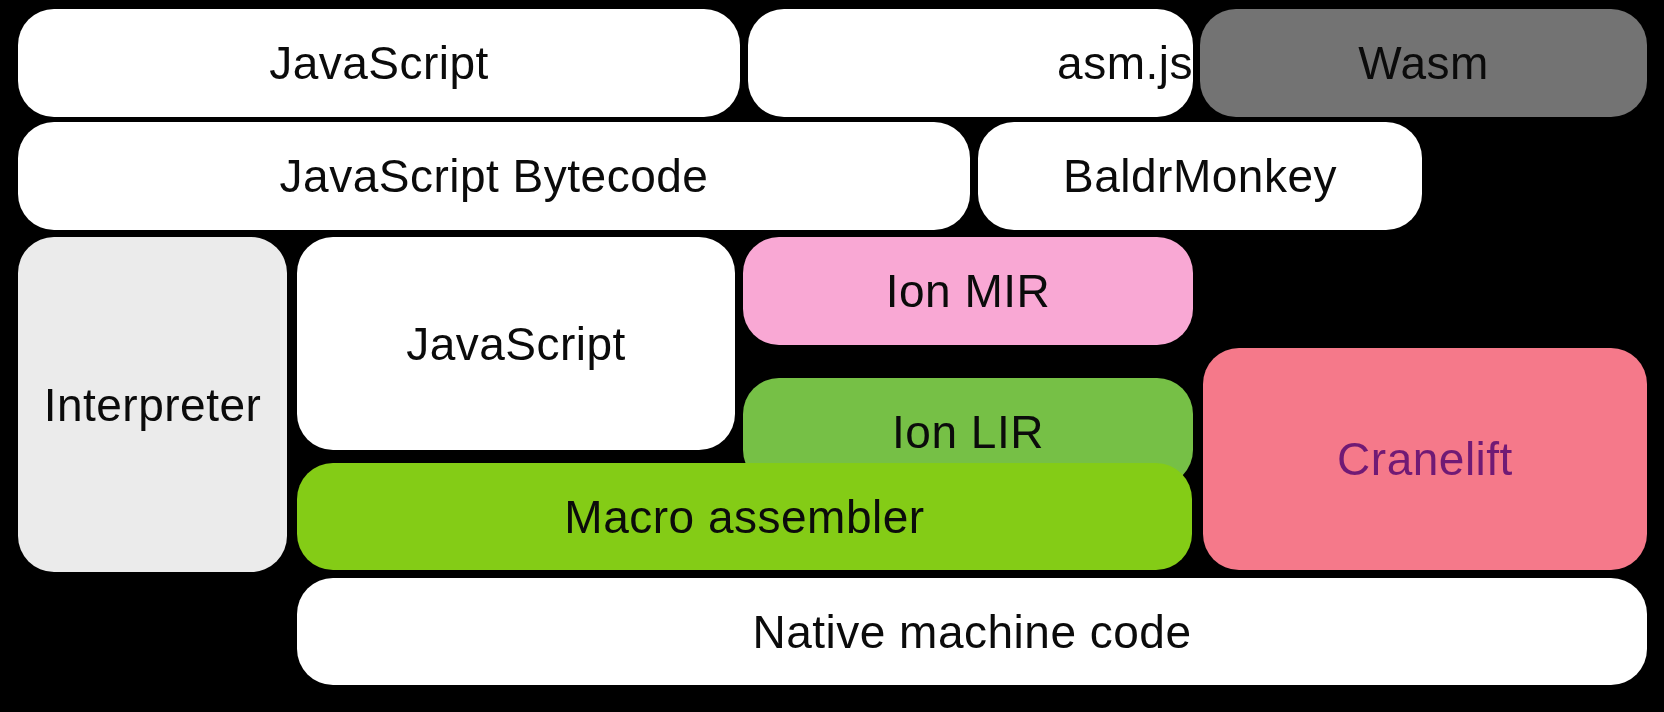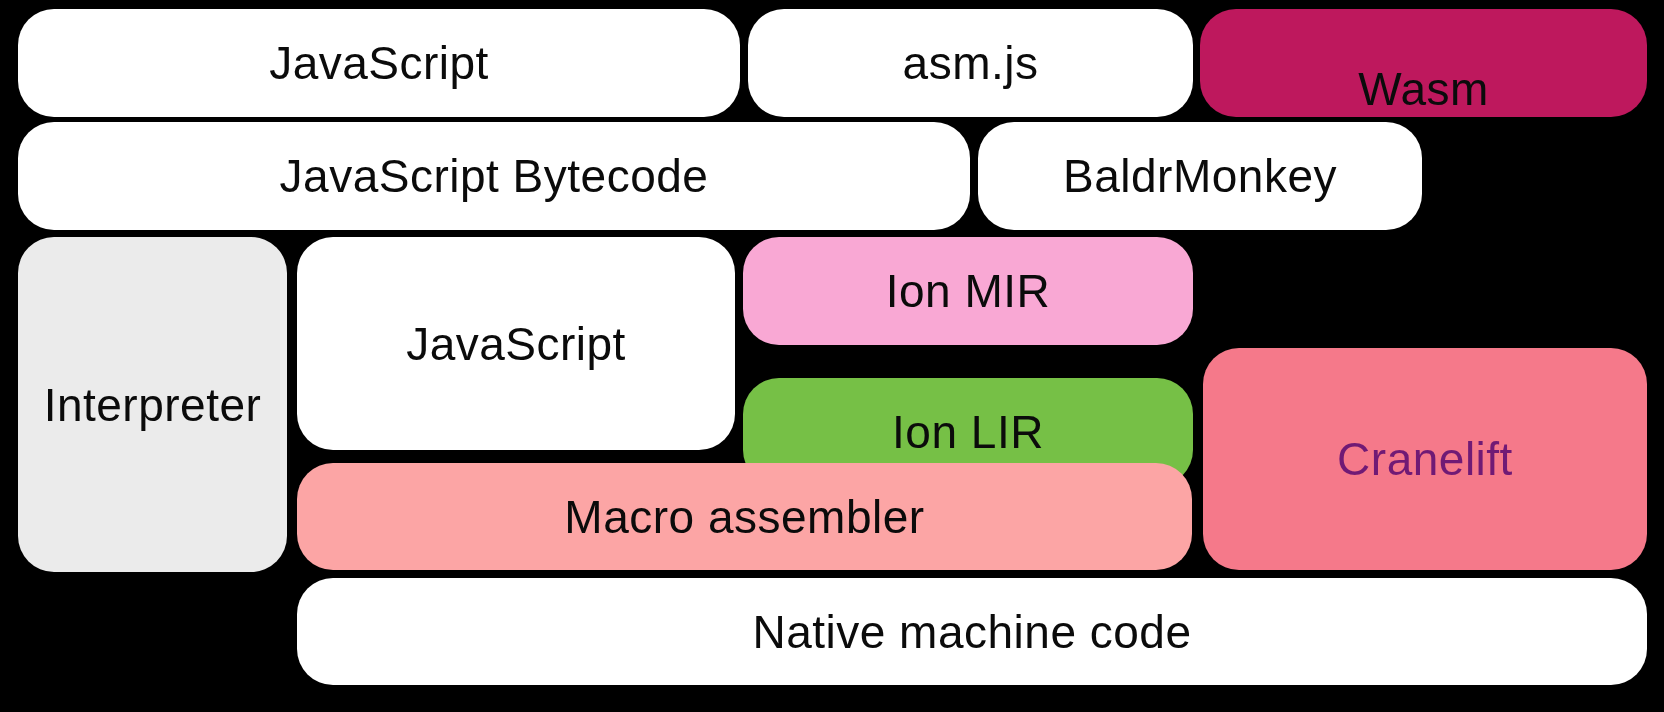--- a/index.html
+++ b/index.html
@@ -45,25 +45,25 @@
 </style>
 </head>
 <body>
 
 <div class="canvas" style="background-color: rgb(0, 0, 0);">
 
   <div class="box b-js" style="background-color: rgb(255, 255, 255); color: rgb(11, 11, 11);">
     <span>JavaScript</span>
   </div>
 
-  <div class="box b-asmjs" style="background-color: rgb(255, 255, 255); color: rgb(11, 11, 11);">
+  <div class="box b-asmjs" style="background-color: rgb(255, 255, 255); color: rgb(11, 11, 11); justify-content: flex-end;">
     <span>asm.js</span>
   </div>
 
-  <div class="box b-wasm" style="background-color: #be185d; color: rgb(11, 11, 11); align-items: flex-end;">
+  <div class="box b-wasm" style="background-color: #737373; color: rgb(11, 11, 11);">
     <span>Wasm</span>
   </div>
 
   <div class="box b-bytecode" style="background-color: rgb(255, 255, 255); color: rgb(11, 11, 11);">
     <span>JavaScript Bytecode</span>
   </div>
 
   <div class="box b-baldr" style="background-color: rgb(255, 255, 255); color: rgb(11, 11, 11);">
     <span>BaldrMonkey</span>
   </div>
@@ -83,21 +83,21 @@
   </div>
 
   <div class="box b-ionlir" style="background-color: rgb(118, 192, 70); color: rgb(11, 11, 11); margin-top: 28px;">
     <span>Ion LIR</span>
   </div>
 
   <div class="box b-cranelift" style="background-color: rgb(245, 121, 138); color: #701a75;">
     <span>Cranelift</span>
   </div>
 
-  <div class="box b-macro" style="background-color: #fca5a5; color: rgb(11, 11, 11);">
+  <div class="box b-macro" style="background-color: #84cc16; color: rgb(11, 11, 11);">
     <span>Macro assembler</span>
   </div>
 
   <div class="box b-native" style="background-color: rgb(255, 255, 255); color: rgb(11, 11, 11);">
     <span>Native machine code</span>
   </div>
 
 </div>
 
 </body></html>

